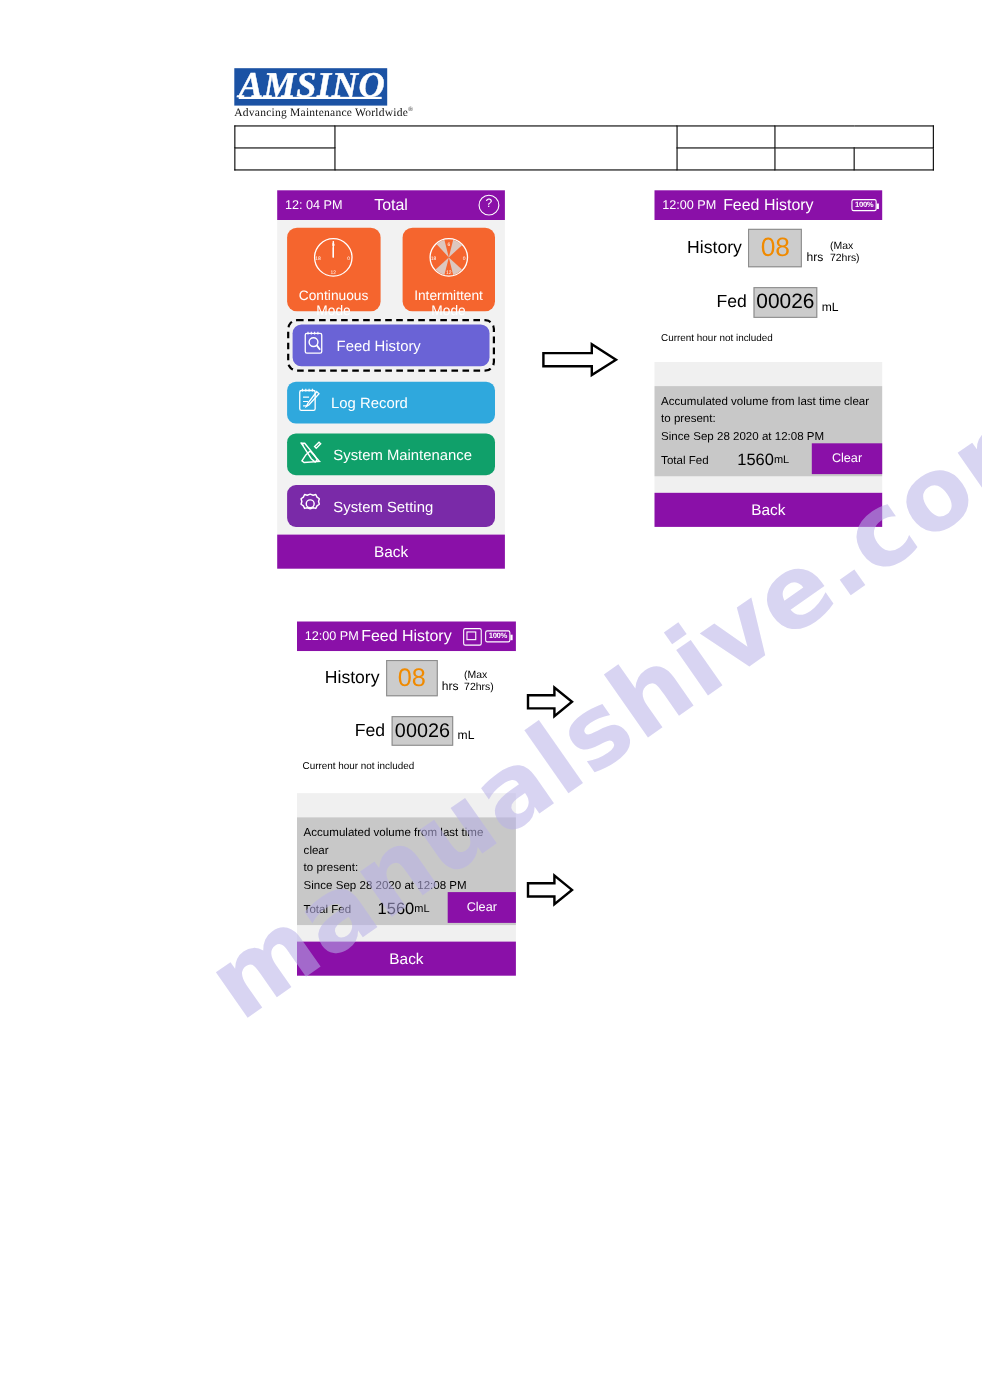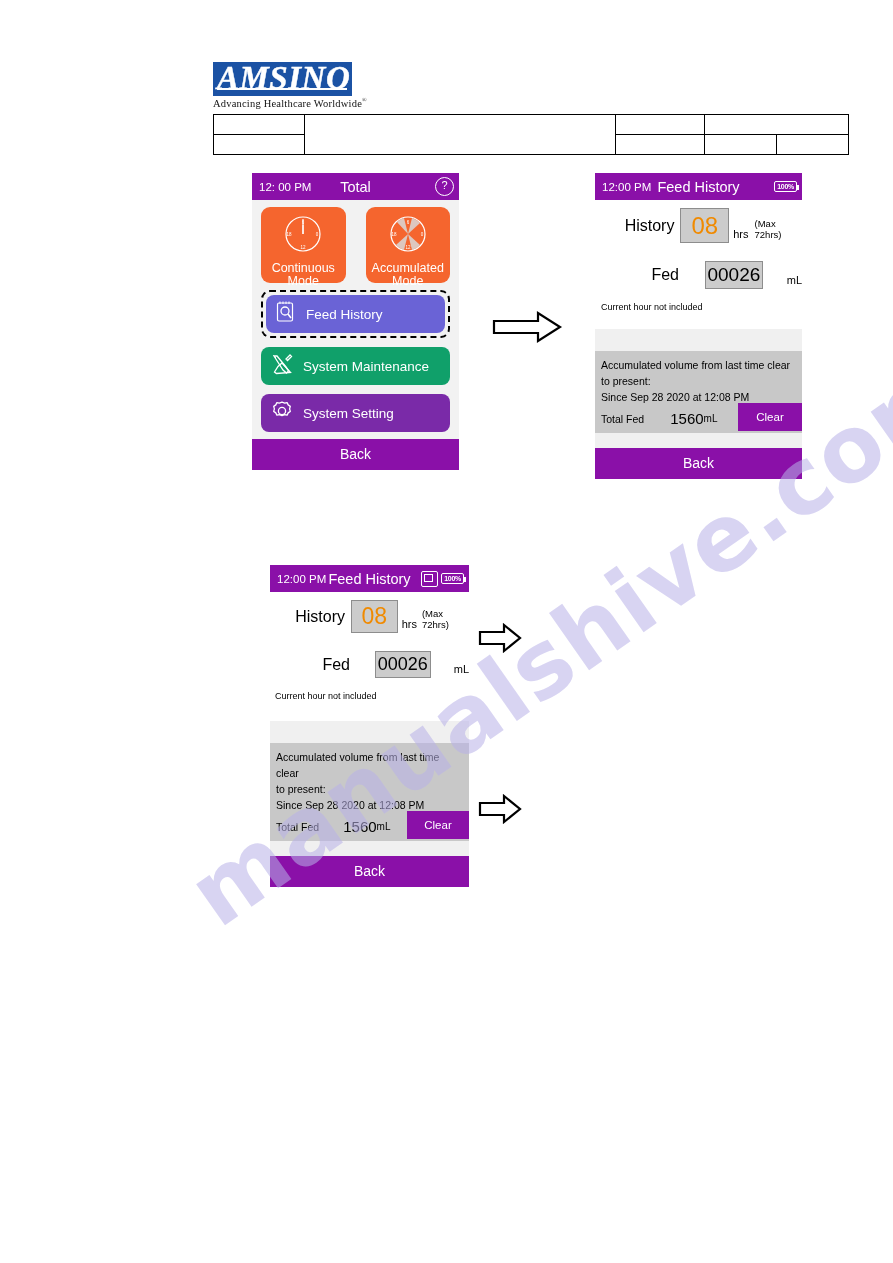--- a/index.html
+++ b/index.html
@@ -238,21 +238,20 @@
   
   .fh-top {
     background: #fff;
     padding: 8px 0 0 0;
     position: relative;
   }
   .fh-row {
     display: flex;
     align-items: center;
     margin-bottom: 2px;
-    justify-content: space-between;
   }
   .fh-lbl {
     font-size: 16px;
     color: #000;
     text-align: right;
   }
   .fh-field {
     background: #cccccc;
     border: 1.4px solid #8d8d8d;
     display: flex;
@@ -310,21 +309,21 @@
   <div class="wm-text wm-a">manualshive.com</div>
 </div>
 
 <div id="doc-header">
   <div id="logo-block">
     <div id="logo-box">
       <div id="logo-word">AMSINO</div>
       <div id="logo-underline"></div>
     </div>
     <div id="logo-tagline">
-      <span>Advancing Healthcare Worldwide</span><sup>®</sup>
+      <span>Advancing Maintenance Worldwide</span><sup>®</sup>
     </div>
   </div>
 </div>
 
 <table id="header-table">
   <tbody>
       <tr>
     <td style="width:90px"></td>
     <td style="width:310px" rowspan="2"></td>
     <td style="width:88px"></td>
@@ -334,21 +333,21 @@
     <td></td>
     <td></td>
     <td style="width:33px"></td>
     <td></td>
   </tr>
 </tbody>
   </table>
 
 <div class="device" id="home-screen" style="left:252px; top:173px; width:207px;">
   <div class="dev-bar">
-    <span class="dev-time">12: 00 PM</span>
+    <span class="dev-time">12: 04 PM</span>
     <span class="dev-title">Total</span>
     <span class="dev-bar-right">
       <span class="help-icon">?</span>
     </span>
   </div>
 
   <div class="home-body">
     <div class="mode-row">
 
       <div class="mode-tile">
@@ -377,21 +376,21 @@
             <path d="M22 22 L26 6 A17 17 0 0 1 34 11 Z" fill="#d8d8d8" opacity="0.85"></path>
             <path d="M22 22 L34 33 A17 17 0 0 1 26 38 Z" fill="#d8d8d8" opacity="0.85"></path>
             <path d="M22 22 L18 38 A17 17 0 0 1 10 33 Z" fill="#d8d8d8" opacity="0.85"></path>
             <text x="22" y="12" font-size="4.5" fill="#ffffff" text-anchor="middle" font-family="Liberation Sans, sans-serif">6</text>
             <text x="22" y="37" font-size="4.5" fill="#ffffff" text-anchor="middle" font-family="Liberation Sans, sans-serif">12</text>
             <text x="8" y="24" font-size="4.5" fill="#ffffff" text-anchor="middle" font-family="Liberation Sans, sans-serif">18</text>
             <text x="36" y="24" font-size="4.5" fill="#ffffff" text-anchor="middle" font-family="Liberation Sans, sans-serif">0</text>
           </svg>
         </span>
         <span class="mode-label">
-          <span>Accumulated</span><br>
+          <span>Intermittent</span><br>
           <span>Mode</span>
         </span>
       </div>
     </div>
 
     <div class="sel-wrap">
       <div class="menu-btn" style="background:#6a63d6;">
         <span>
           <svg width="22" height="24" viewBox="0 0 22 24">
             <rect x="2.5" y="3" width="15" height="18" rx="1.5" fill="none" stroke="#ffffff" stroke-width="1.2"></rect>
@@ -400,20 +399,36 @@
             <line x1="11" y1="1.5" x2="11" y2="4" stroke="#ffffff" stroke-width="1"></line>
             <line x1="14" y1="1.5" x2="14" y2="4" stroke="#ffffff" stroke-width="1"></line>
             <circle cx="10" cy="11" r="4" fill="none" stroke="#ffffff" stroke-width="1.3"></circle>
             <line x1="13" y1="14" x2="16" y2="18" stroke="#ffffff" stroke-width="1.6"></line>
           </svg>
         </span>
         <span class="mlabel">Feed History</span>
       </div>
     </div>
 
+    <div class="menu-btn" style="background:#2fa8dd;">
+      <span>
+        <svg width="22" height="24" viewBox="0 0 22 24">
+          <rect x="2.5" y="3" width="14" height="18" rx="1.5" fill="none" stroke="#ffffff" stroke-width="1.2"></rect>
+          <line x1="5" y1="1.5" x2="5" y2="4" stroke="#ffffff" stroke-width="1"></line>
+          <line x1="8" y1="1.5" x2="8" y2="4" stroke="#ffffff" stroke-width="1"></line>
+          <line x1="11" y1="1.5" x2="11" y2="4" stroke="#ffffff" stroke-width="1"></line>
+          <line x1="14" y1="1.5" x2="14" y2="4" stroke="#ffffff" stroke-width="1"></line>
+          <line x1="5.5" y1="9" x2="11" y2="9" stroke="#ffffff" stroke-width="1"></line>
+          <line x1="5.5" y1="13" x2="10" y2="13" stroke="#ffffff" stroke-width="1"></line>
+          <line x1="5.5" y1="17" x2="9" y2="17" stroke="#ffffff" stroke-width="1"></line>
+          <path d="M18 4 L20 6 L11 16 L8.5 17.5 L10 14.5 Z" fill="none" stroke="#ffffff" stroke-width="1.2"></path>
+        </svg>
+      </span>
+      <span class="mlabel">Log Record</span>
+    </div>
 
     <div class="menu-btn" style="background:#10a06a;">
       <span>
         <svg width="24" height="24" viewBox="0 0 24 24">
           <path d="M4 4 L7 4 L16 15 L18.5 19 L16.5 21 L13 18 Z" fill="none" stroke="#ffffff" stroke-width="1.3"></path>
           <path d="M20 3 L16 7 L17.5 8.5 L21.5 4.5 Z" fill="none" stroke="#ffffff" stroke-width="1.3"></path>
           <path d="M20.5 20.5 L12 11 L8 14.5 L4.5 20 L6.5 21.5 Z" fill="none" stroke="#ffffff" stroke-width="1.3"></path>
           <line x1="3.5" y1="3.5" x2="6" y2="6" stroke="#ffffff" stroke-width="1"></line>
         </svg>
       </span>

